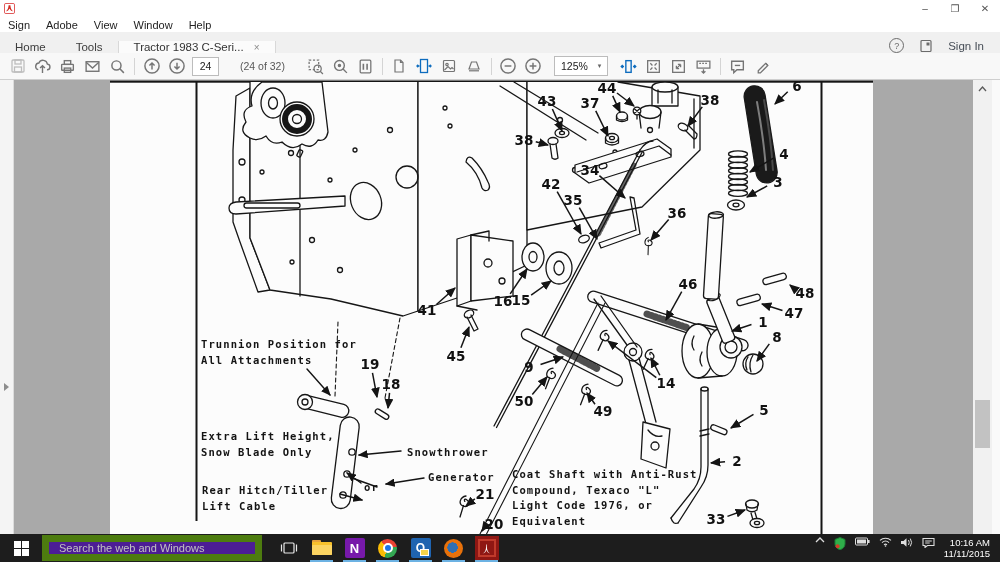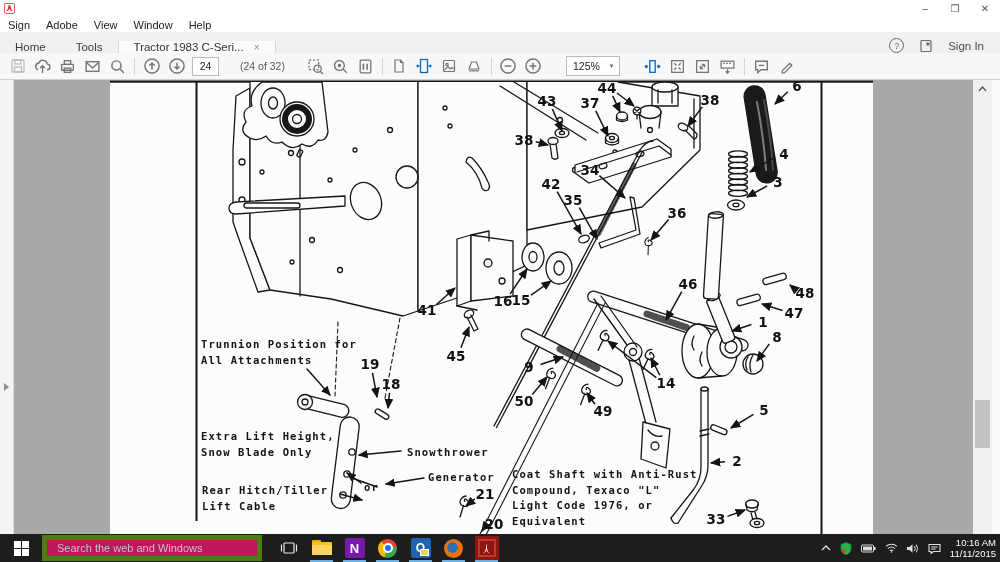--- a/index.html
+++ b/index.html
@@ -30,21 +30,21 @@
   .signin{font-size:11.5px;color:#474e57}
   
   .toolbar{position:absolute;left:0;top:53px;width:1000px;height:27px;background:#f8f8f8;
            border-bottom:1px solid #cfcfcf;display:flex;align-items:center;padding-left:5px;box-sizing:border-box}
   .tbtn{width:25px;height:24px;display:flex;align-items:center;justify-content:center}
   .tdiv{width:1px;height:17px;background:#d4d4d4;margin:0 4px}
   .page-box{width:25px;height:17px;border:1px solid #bcbcbc;background:#fff;font-size:10.5px;
             color:#222;display:flex;align-items:center;justify-content:center;margin:0 3px}
   .page-count{font-size:10.5px;color:#585858;margin:0 18px}
   .zoom-box{height:18px;border:1px solid #bcbcbc;background:#fff;font-size:10.5px;color:#222;
-            display:flex;align-items:center;padding:0 6px;gap:10px;margin:0 20px}
+            display:flex;align-items:center;padding:0 6px;gap:10px;margin:0 8px}
   .zoom-caret{font-size:7px;color:#666}
   
   .canvas{position:absolute;left:14px;top:80px;width:959px;height:454px;background:#a9a9a9}
   .left-strip{position:absolute;left:0;top:80px;width:14px;height:454px;background:#f4f4f4;
               border-right:1px solid #dcdcdc;box-sizing:border-box}
   .strip-handle{position:absolute;left:4px;top:303px;width:0;height:0;
                 border-left:5px solid #8d8d8d;border-top:4px solid transparent;border-bottom:4px solid transparent}
   #diagram{position:absolute;left:110px;top:80px;width:763px;height:455px}
   .scrollbar{position:absolute;left:973px;top:80px;width:19px;height:454px;background:#f1f1f1}
   .sb-gap{position:absolute;left:992px;top:80px;width:8px;height:454px;background:#fafafa}
@@ -53,21 +53,21 @@
   .sb-thumb{position:absolute;left:975px;top:400px;width:15px;height:48px;background:#c2c2c2}
   
   .note-text{font:bold 10.5px "DejaVu Sans Mono",monospace;letter-spacing:1.1px;fill:#141414}
   .callout-num{font:bold 13.5px "DejaVu Sans",sans-serif;fill:#111;text-anchor:middle}
   .callout-arrow{stroke:#141414;stroke-width:1.5;fill:none}
   .leader{stroke:#141414;stroke-width:1.4;fill:none}
   
   .taskbar{position:absolute;left:0;top:534px;width:1000px;height:28px;background:#1d1d1d;
            display:flex;align-items:center}
   .start{width:42px;height:28px;display:flex;align-items:center;justify-content:center}
-  .searchbox{width:220px;height:26px;background:#be185d;border:5px solid #4d7c0f;box-sizing:border-box;
+  .searchbox{width:220px;height:26px;background:#4c1d95;border:7px solid #4d7c0f;box-sizing:border-box;
              color:#c2c2c2;font-size:11px;display:flex;align-items:center;padding-left:10px}
   .tbicon{width:33px;height:28px;display:flex;align-items:center;justify-content:center;position:relative}
   .tbicon.open::after{content:"";position:absolute;bottom:0;left:5px;right:5px;height:2px;background:#6cb2e3}
   .tv-gap{margin-left:10px}
   .folder-ic{width:20px;height:16px;position:relative}
   .folder-back{position:absolute;left:0;top:0;width:9px;height:4px;background:#e8a33d;border-radius:1px 1px 0 0}
   .folder-body{position:absolute;left:0;top:2px;width:20px;height:13px;background:#f8c12c;border-radius:1px}
   .folder-front{position:absolute;left:0;top:5px;width:20px;height:10px;background:#fcd462;border-radius:1px}
   .onenote-ic{width:20px;height:20px;background:#7719aa;color:#fff;font:bold 13px "Liberation Sans",sans-serif;
               display:flex;align-items:center;justify-content:center;border-radius:2px}
@@ -76,21 +76,21 @@
   .chrome-ic::after{content:"";position:absolute;left:4.5px;top:4.5px;width:10px;height:10px;border-radius:50%;
                     background:#1a73e8;border:2px solid #fff;box-sizing:border-box}
   .outlook-ic{width:20px;height:20px;background:#1f64b0;border-radius:2px;color:#fff;position:relative;
               font:bold 12px "Liberation Sans",sans-serif;display:flex;align-items:center;justify-content:center}
   .outlook-flag{position:absolute;right:2px;bottom:2px;width:7px;height:5px;background:#f6d44b;border:1px solid #fff}
   .firefox-ic{width:19px;height:19px;border-radius:50%;
               background:radial-gradient(circle at 45% 45%,#2f6fb2 0 34%,#e8710a 36% 100%)}
   .adobe-ic{width:24px;height:24px;background:#8f1713;display:flex;align-items:center;justify-content:center}
   .adobe-inner{width:18px;height:18px;border:2px solid #c03a2b;box-sizing:border-box;
                display:flex;align-items:center;justify-content:center}
-  .tray{margin-left:auto;display:flex;align-items:center;gap:9px;}
+  .tray{margin-left:auto;display:flex;align-items:flex-start;gap:9px;padding-right:6px}
   .tray-ic{display:flex;align-items:center;justify-content:center}
   .clock{font-size:9.5px;line-height:11px;text-align:right;color:#fff;padding-right:4px}
 </style>
 </head>
 <body>
 
 <div class="titlebar">
   <svg class="appicon" viewBox="0 0 12 12">
     <rect x="0.5" y="0.5" width="11" height="11" rx="1.5" fill="#fff" stroke="#d44"></rect>
     <path d="M2,9 C4,8 5,5 5,2.5 L7,2.5 C7,5 8,8 10,9 C7.5,9 6.5,7 6,6 C5.5,7 4.5,9 2,9 Z" fill="#d2281e"></path>

